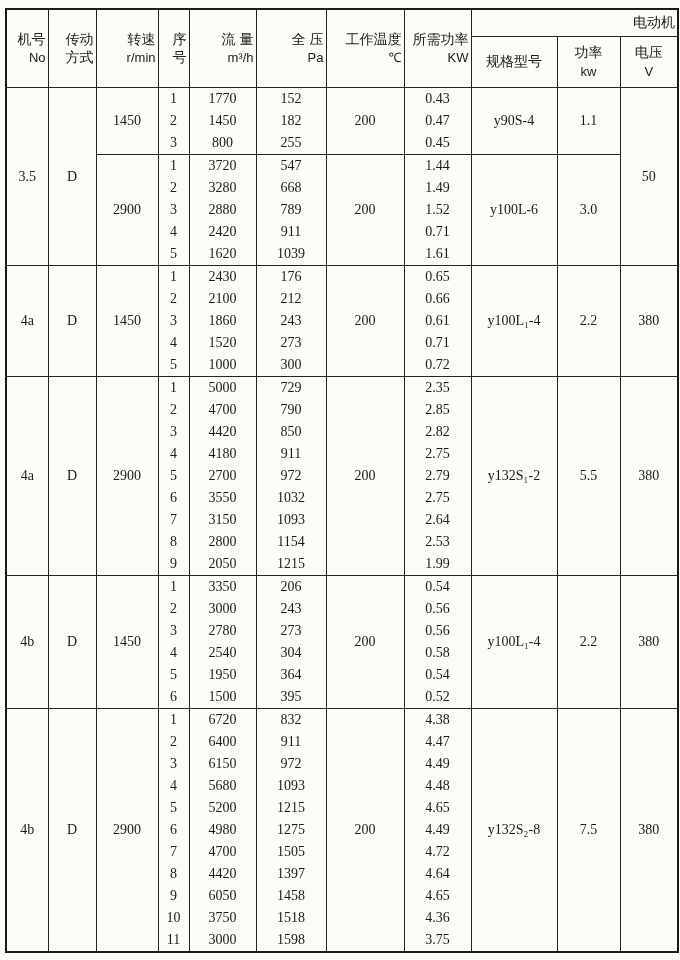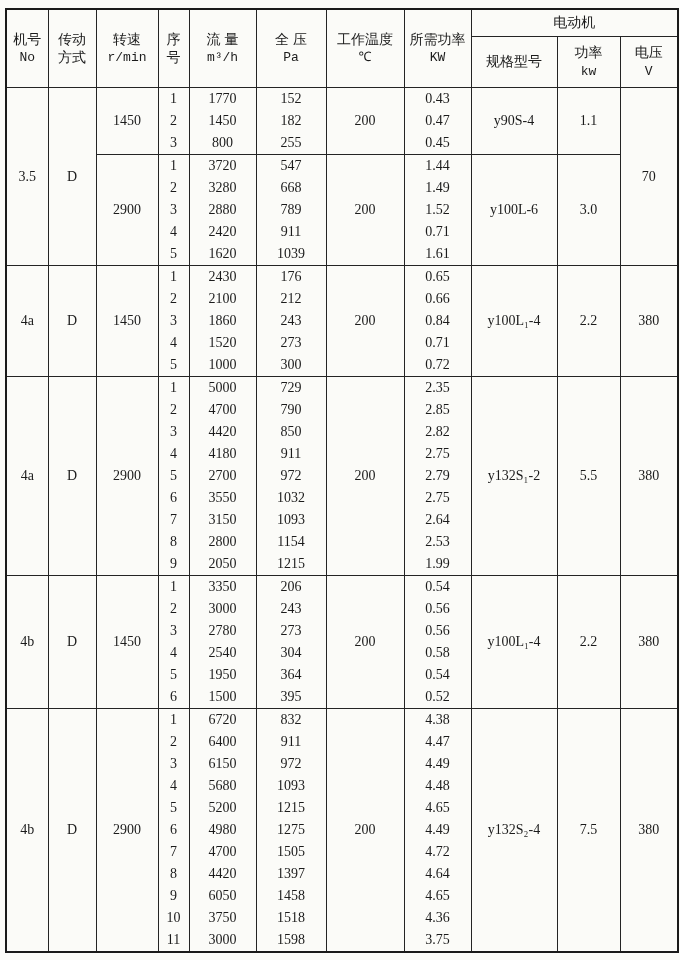--- a/index.html
+++ b/index.html
@@ -37,24 +37,24 @@
   table.spec {
     border: 2px solid #1a1a1a;
   }
   thead th {
     border-top: 1px solid #242424;
     border-bottom: 1px solid #242424;
     font-weight: normal;
     font-family: "Liberation Sans", "DejaVu Sans", sans-serif;
     font-size: 13.5px;
   }
-  thead tr.h1 th { height: 26px; }
+  thead tr.h1 th { height: 26px; text-align: right; }
   thead tr.h2 th { height: 50px; }
   thead th .lat {
-    font-family: Liberation Mono, monospace;
+    font-family: Liberation Sans, sans-serif;
     font-size: 13px;
     margin-top: 2px;
   }
   tbody td { height: 22px; }
   tbody tr.group-start td { border-top: 1px solid #242424; }
 </style>
 </head>
 <body>
 
 <div class="page">
@@ -125,21 +125,21 @@
           <td rowspan="8">3.5</td>
           <td rowspan="8">D</td>
           <td rowspan="3">1450</td>
           <td>1</td>
           <td>1770</td>
           <td>152</td>
           <td rowspan="3">200</td>
           <td>0.43</td>
           <td rowspan="3">y90S-4</td>
           <td rowspan="3">1.1</td>
-          <td rowspan="8">70</td>
+          <td rowspan="8">50</td>
         </tr>
         <tr>
           <td>2</td>
           <td>1450</td>
           <td>182</td>
           <td>0.47</td>
         </tr>
         <tr>
           <td>3</td>
           <td>800</td>
@@ -196,21 +196,21 @@
         <tr>
           <td>2</td>
           <td>2100</td>
           <td>212</td>
           <td>0.66</td>
         </tr>
         <tr>
           <td>3</td>
           <td>1860</td>
           <td>243</td>
-          <td>0.84</td>
+          <td>0.61</td>
         </tr>
         <tr>
           <td>4</td>
           <td>1520</td>
           <td>273</td>
           <td>0.71</td>
         </tr>
         <tr>
           <td>5</td>
           <td>1000</td>
@@ -323,21 +323,21 @@
         </tr>
         <tr class="group-start">
           <td rowspan="11">4b</td>
           <td rowspan="11">D</td>
           <td rowspan="11">2900</td>
           <td>1</td>
           <td>6720</td>
           <td>832</td>
           <td rowspan="11">200</td>
           <td>4.38</td>
-          <td rowspan="11">y132S₂-4</td>
+          <td rowspan="11">y132S₂-8</td>
           <td rowspan="11">7.5</td>
           <td rowspan="11">380</td>
         </tr>
         <tr>
           <td>2</td>
           <td>6400</td>
           <td>911</td>
           <td>4.47</td>
         </tr>
         <tr>

